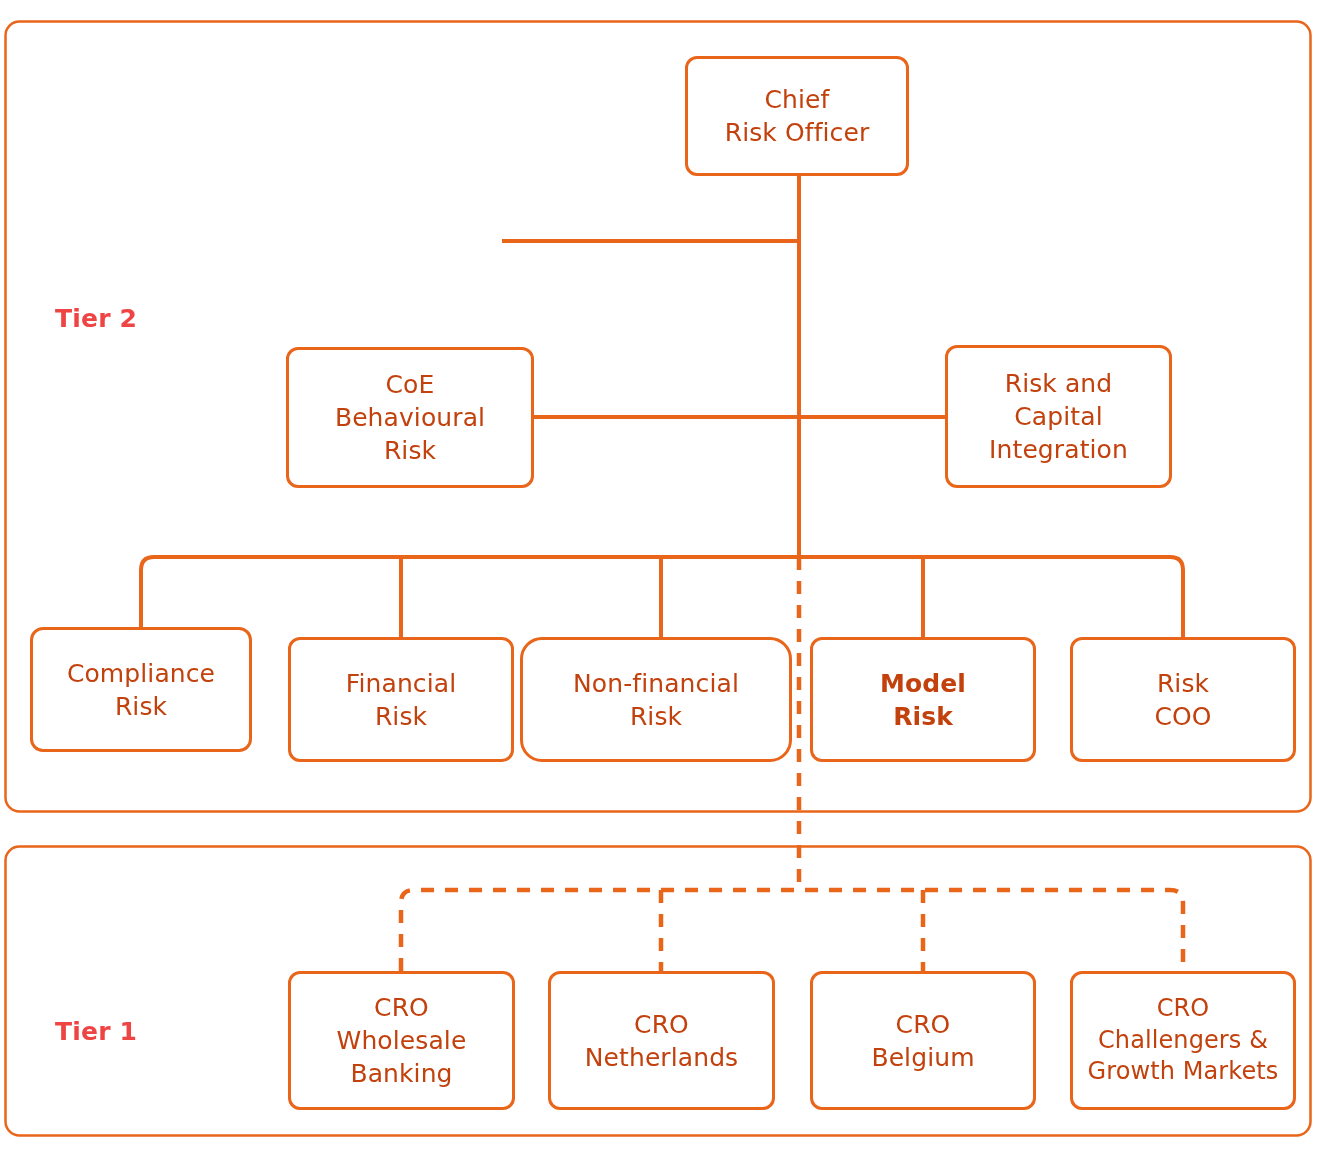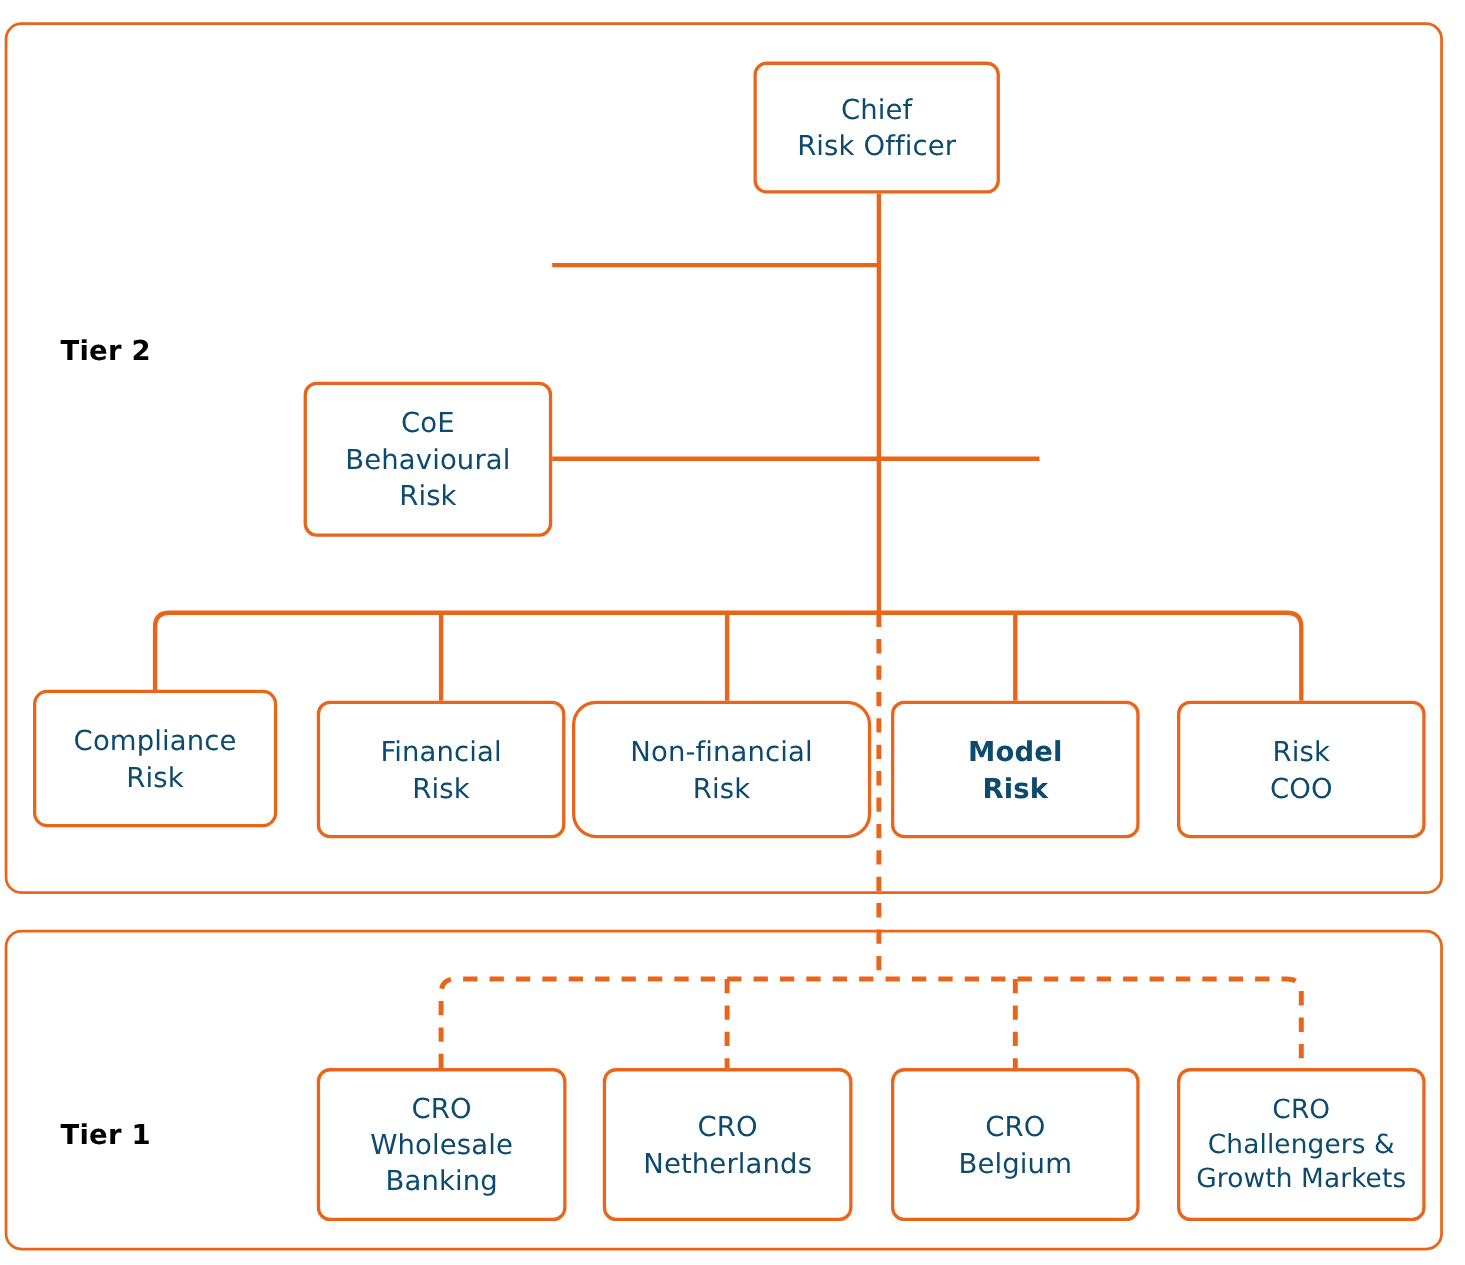--- a/index.html
+++ b/index.html
@@ -32,30 +32,30 @@
   .node {
     position: absolute;
     box-sizing: border-box;
     border: 3px solid #E8651A;
     border-radius: 12px;
     background: #ffffff;
     display: flex;
     align-items: center;
     justify-content: center;
     text-align: center;
-    color: #0c4a6e;
+    color: #c2410c;
     font-size: 25px;
     line-height: 1.32;
     letter-spacing: 0.1px;
     white-space: pre-line;
     z-index: 5;
   }
   .tier-label {
     position: absolute;
-    color: #000000;
+    color: #ef4444;
     font-weight: bold;
     font-size: 25px;
     letter-spacing: 0.2px;
     z-index: 6;
   }
 </style>
 </head>
 <body>
 
 <div id="chart-root">
@@ -99,24 +99,27 @@
     </g>
   </svg>
 
   <div class="tier-label" style="left:55px; top:304px;">Tier 2</div>
   <div class="tier-label" style="left:55px; top:976px;margin-top:41px;">Tier 1</div>
 
   <div class="node" style="left:685px; top:56px; width:224px; height:120px;">Chief
 Risk Officer</div>
 
 
-  <div class="node" style="left:276px; top:347px; width:226px; height:141px;">CoE
+  <div class="node" style="left:286px; top:347px; width:248px; height:141px;">CoE
 Behavioural
 Risk</div>
 
+  <div class="node" style="left:945px; top:345px; width:227px; height:143px;">Risk and
+Capital
+Integration</div>
 
   <div class="node" style="left:30px; top:627px; width:222px; height:125px;border-radius:13px;">Compliance
 Risk</div>
 
   <div class="node" style="left:288px; top:637px; width:226px; height:125px;">Financial
 Risk</div>
 
   <div class="node" style="left:520px; top:637px; width:272px; height:125px;border-radius:22px;">Non-financial
 Risk</div>
 

